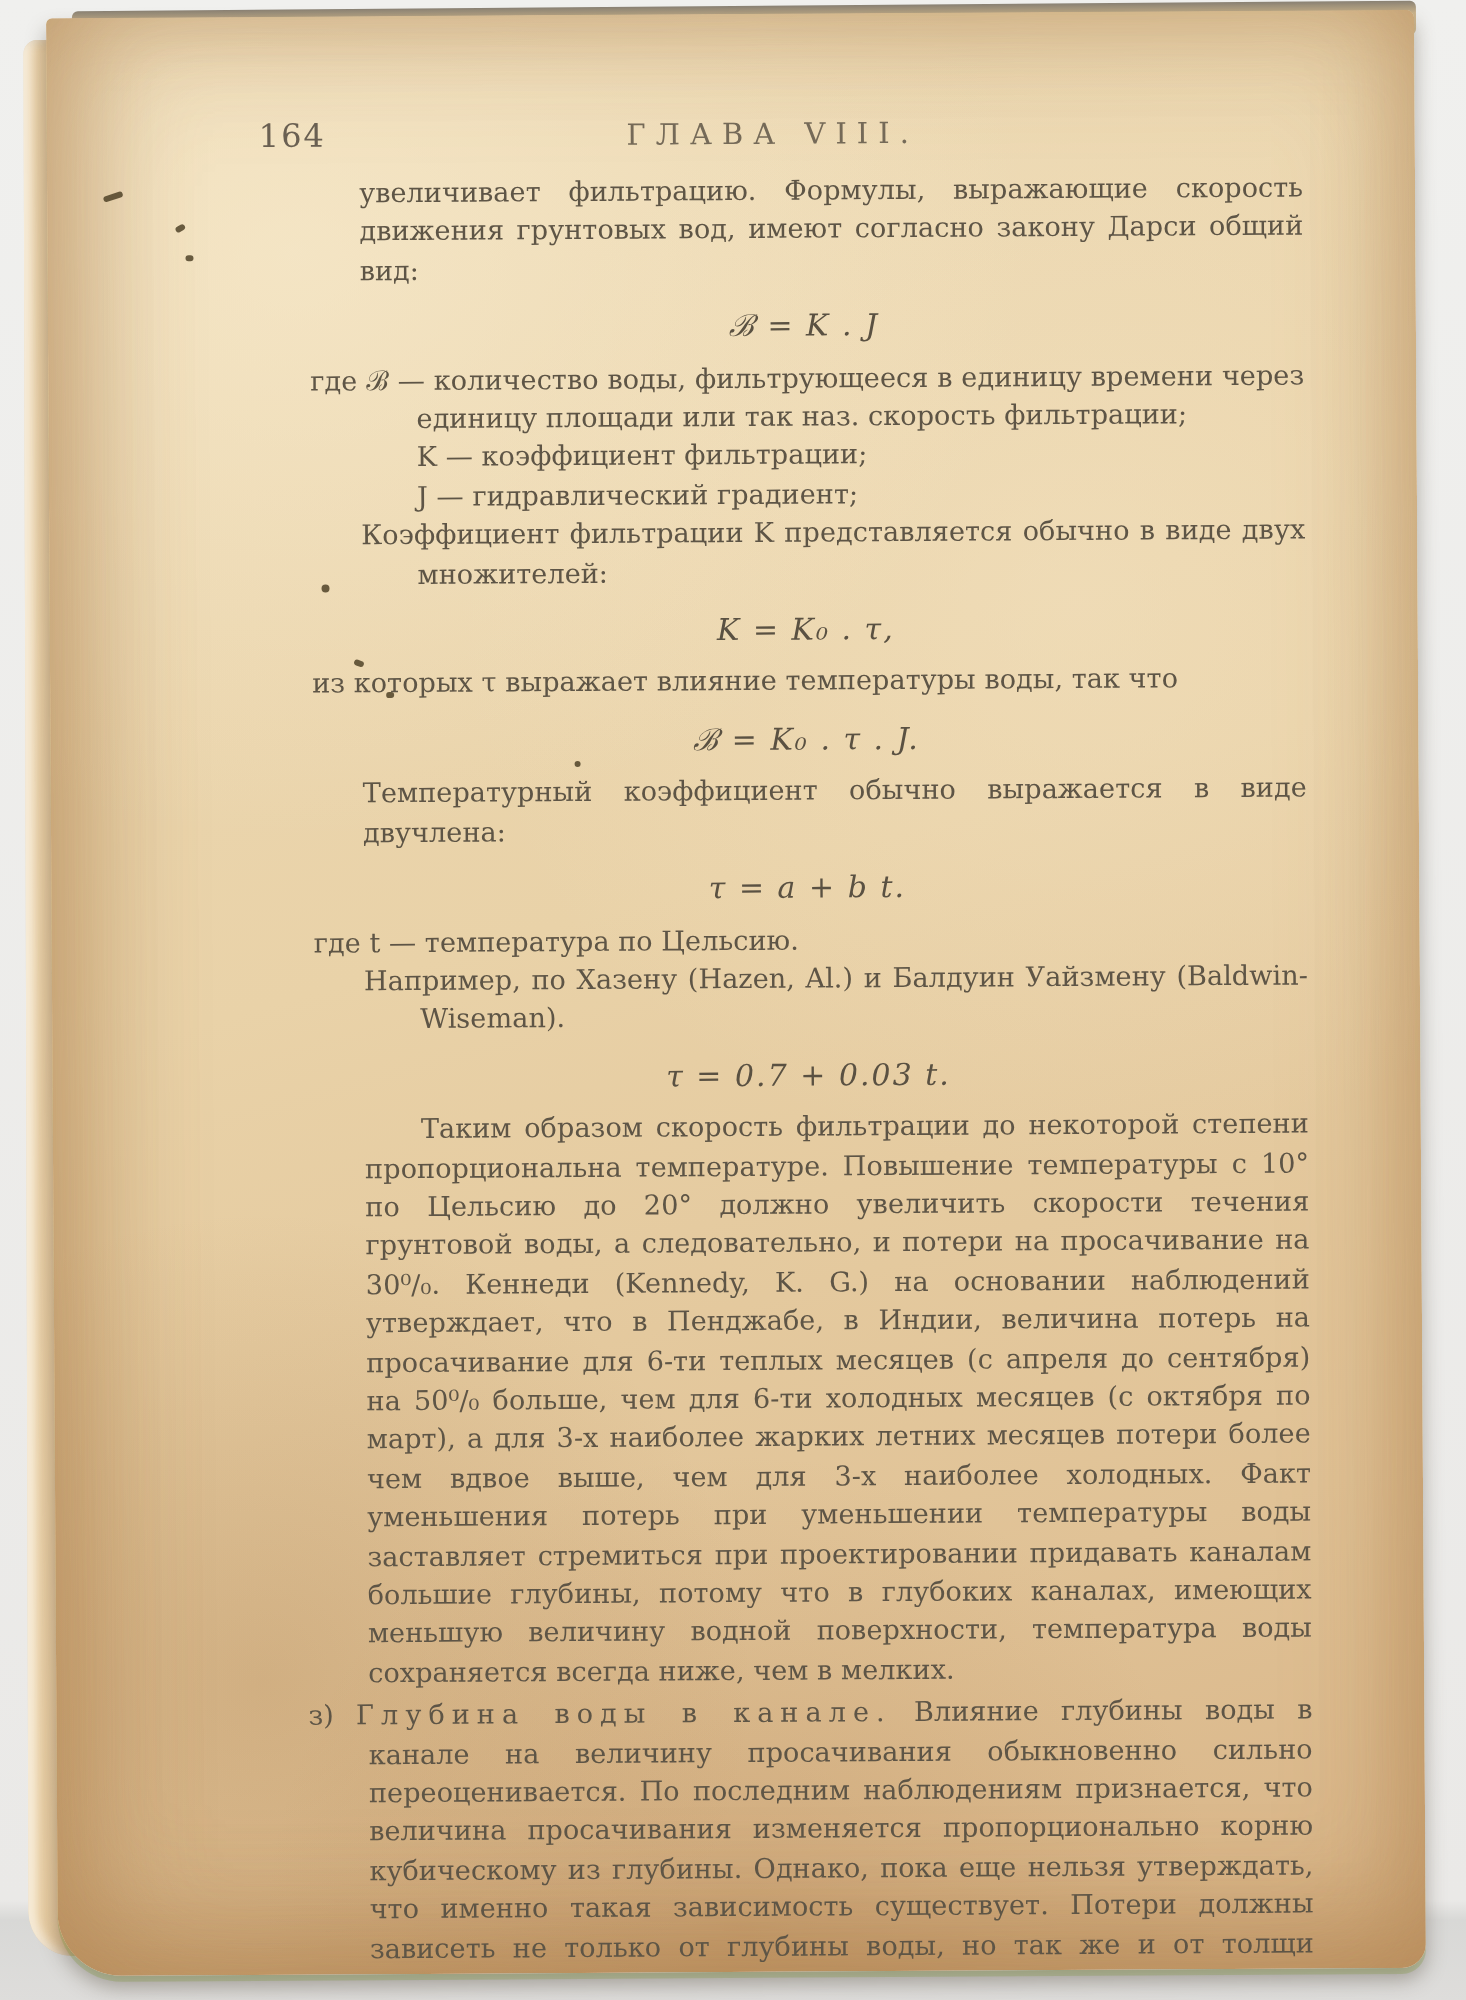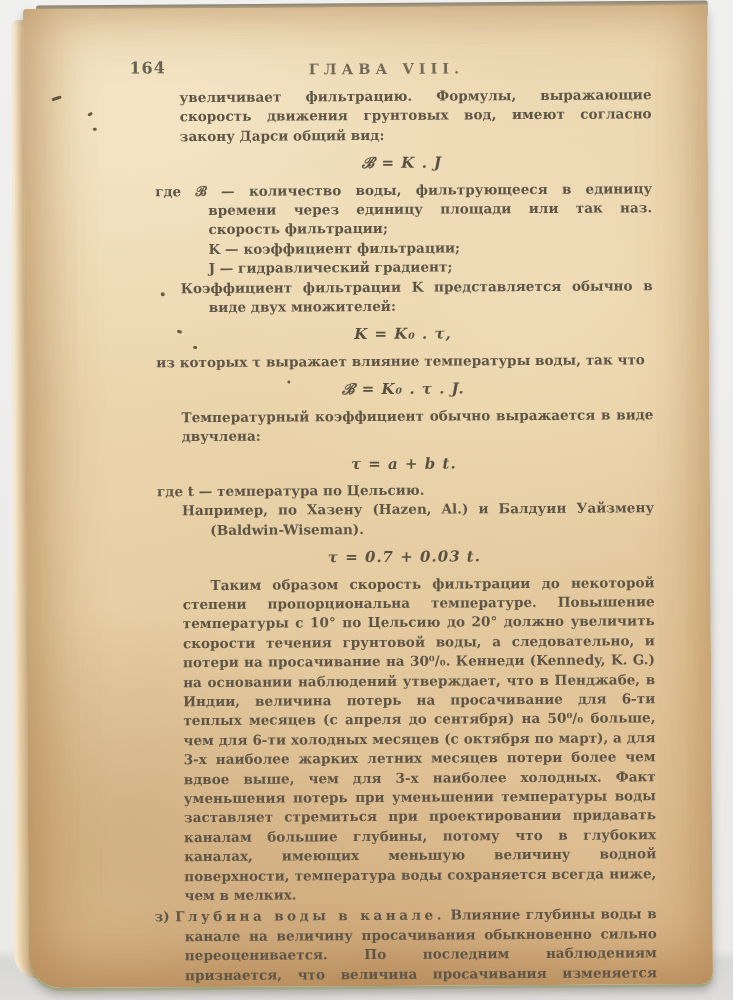--- a/index.html
+++ b/index.html
@@ -1,21 +1,21 @@
 <!DOCTYPE html>
 <html><head>
 <meta charset="utf-8">
 <style>
   html,body{margin:0;padding:0;}
   body{
     width:733px;height:1000px;overflow:hidden;
     background:linear-gradient(180deg,#f0f0ee 0%,#eae9e7 95%,#d8d8d6 96%,#dedddb 100%);
     font-family:"DejaVu Serif","Liberation Serif",serif;
   }
-  .scene{position:relative;width:733px;height:1000px;font-weight:bold;}
+  .scene{position:relative;width:733px;height:1000px;}
 
   
   .edge-top{
     position:absolute;left:36px;top:3px;width:672px;height:17px;
     background:linear-gradient(180deg,#8a8274 0%,#c9b28a 35%,#d8bf96 100%);
     transform:rotate(-0.45deg);border-radius:3px;
   }
   .edge-left{
     position:absolute;left:13px;top:20px;width:36px;height:958px;
     background:linear-gradient(90deg,#efd8ae 0%,#e0c298 45%,#cda877 100%);

